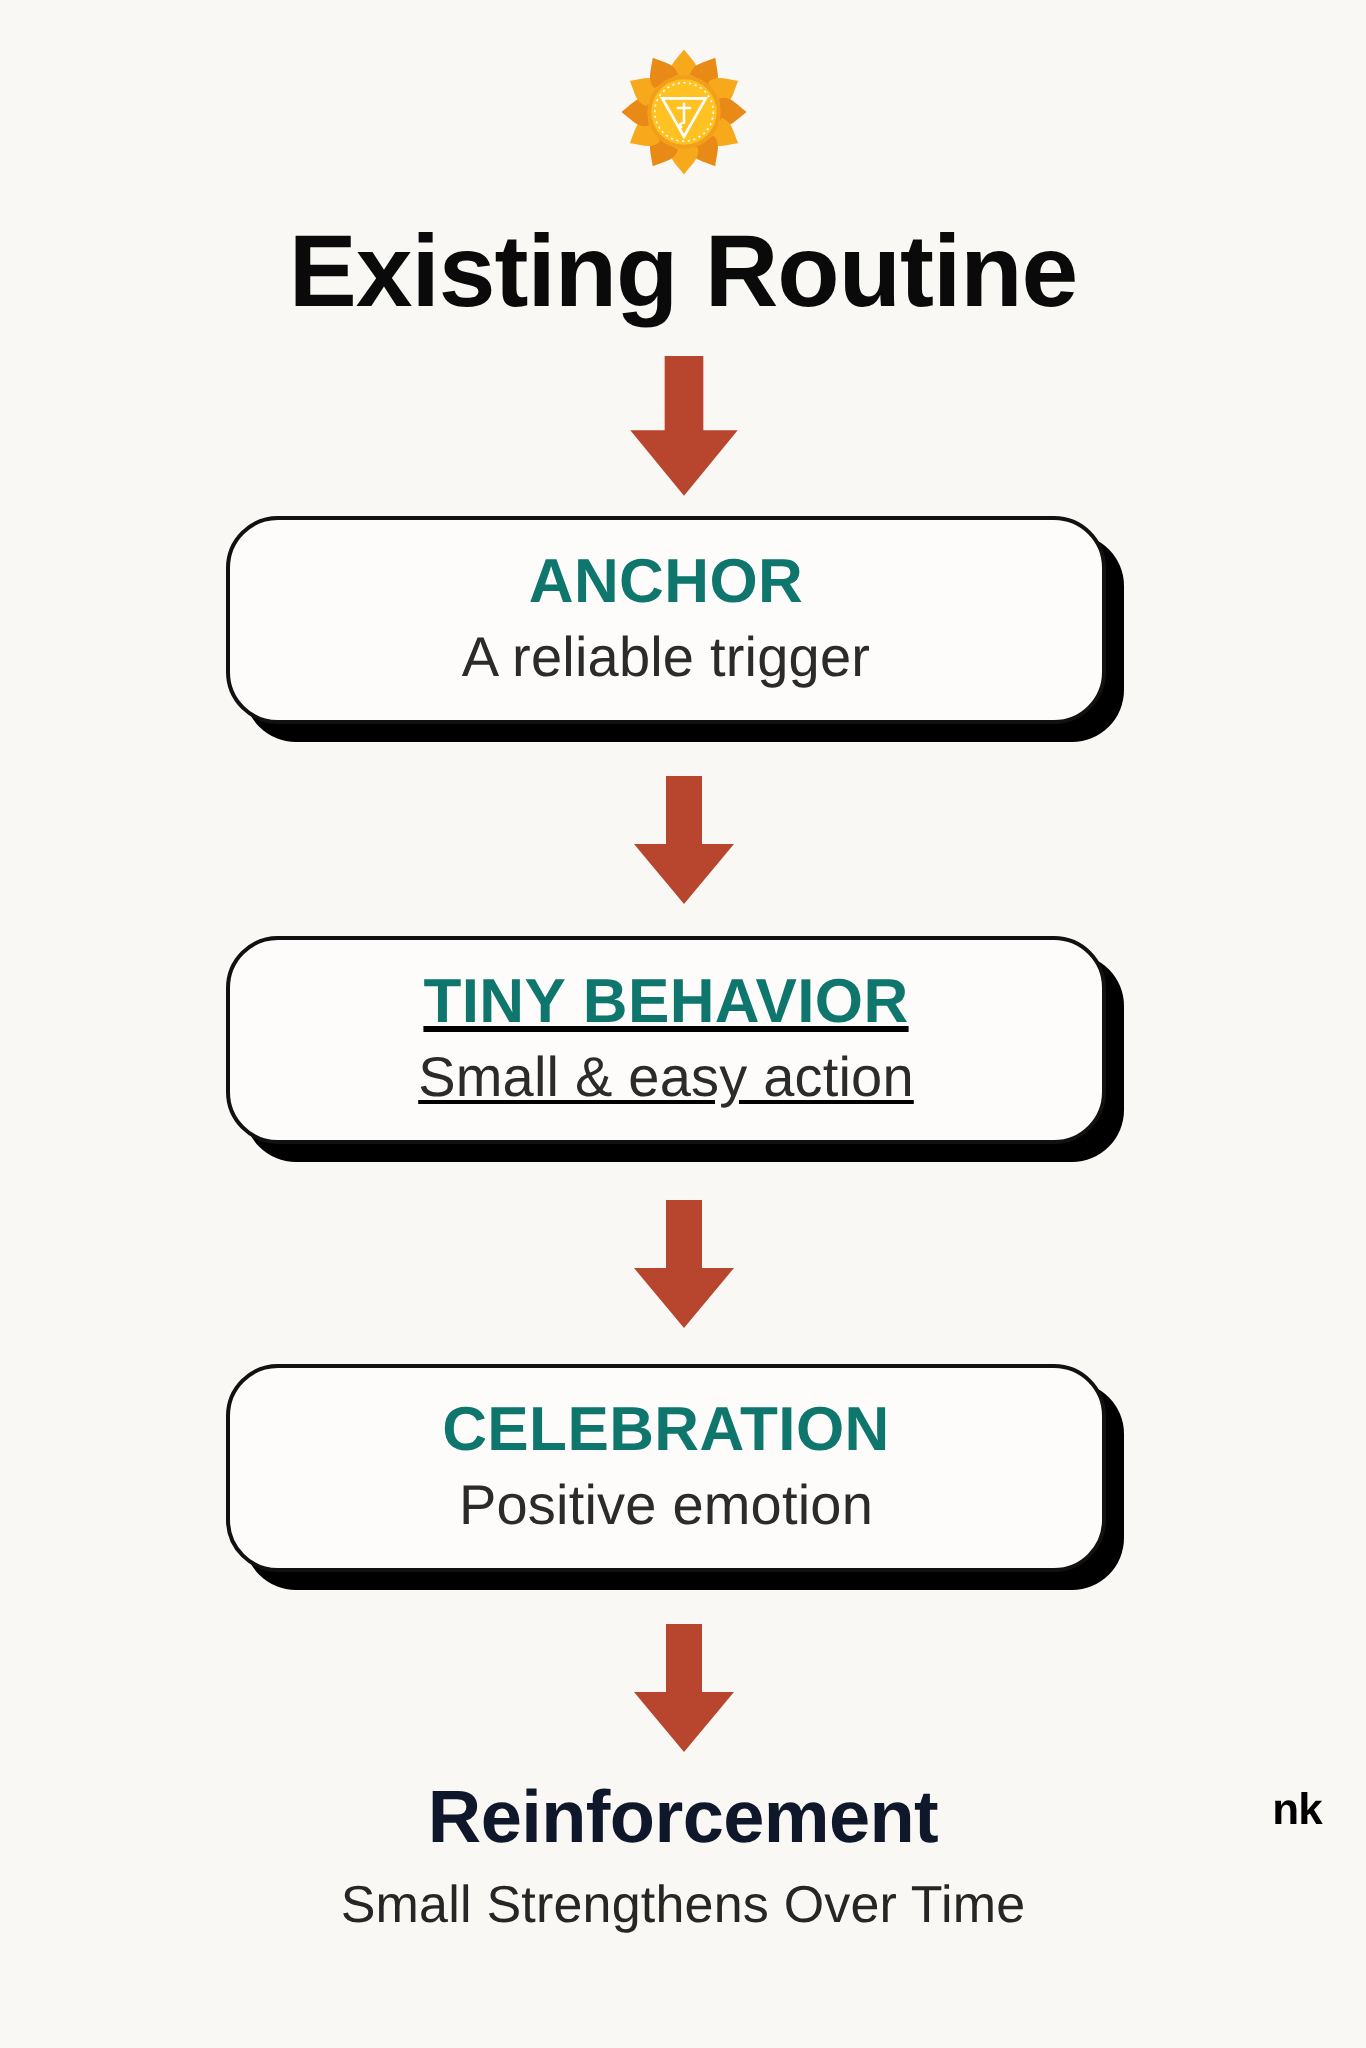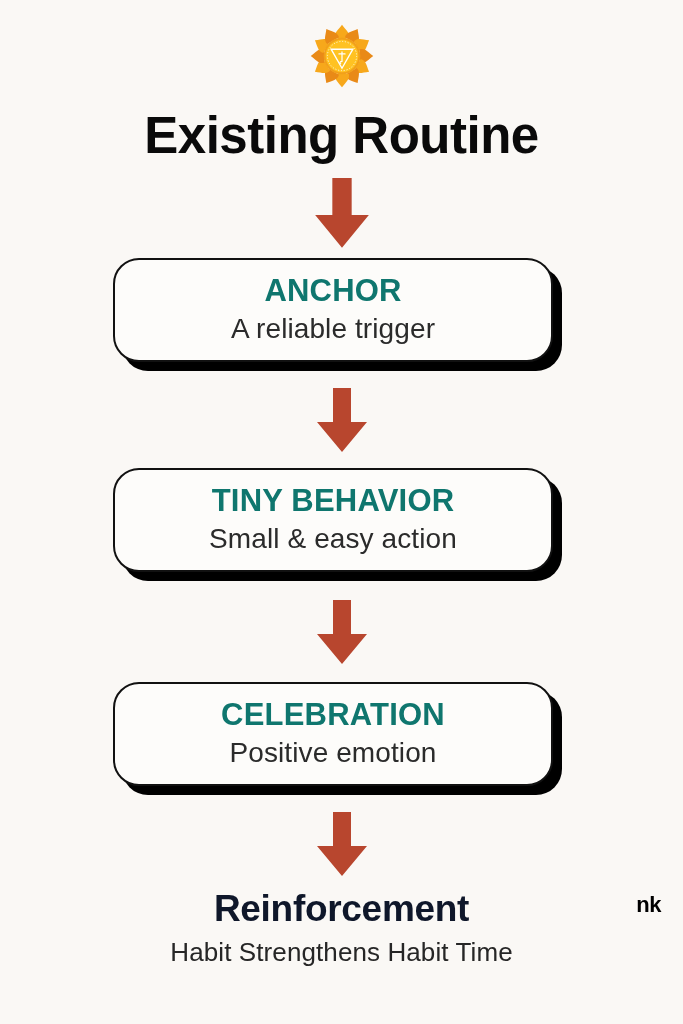--- a/index.html
+++ b/index.html
@@ -97,21 +97,21 @@
     background: #fdfcfa;
     border: 2px solid #111111;
     border-radius: 26px;
     box-shadow: 9px 9px 0 0 #000000;
     display: flex;
     flex-direction: column;
     align-items: center;
     justify-content: center;
   }
   #card-anchor      { top: 258px; }
-  #card-tiny        { top: 468px; }
+  #card-tiny        { top: 468px; text-decoration: underline; }
   #card-celebration { top: 682px; }
 
   .card-title {
     font-size: 31px;
     font-weight: bold;
     color: #0f766e;
     letter-spacing: 0.2px;
     line-height: 1.05;
   }
   .card-sub {
@@ -227,18 +227,18 @@
   </div>
 
   <div class="arrow" id="arrow-4">
     <svg viewBox="0 0 54 66" preserveAspectRatio="none" aria-hidden="true">
       <path d="M18,0 H36 V34 H52 L27,64 L2,34 H18 Z" fill="#b8462e"></path>
     </svg>
   </div>
 
   <div class="footer-block" id="reinforcement-block">
     <div class="footer-title">Reinforcement</div>
-    <div class="footer-sub">Habit Strengthens Habit Time</div>
+    <div class="footer-sub">Small Strengthens Over Time</div>
   </div>
 
   <div class="watermark">nk</div>
 
 </div>
 
 </body></html>

